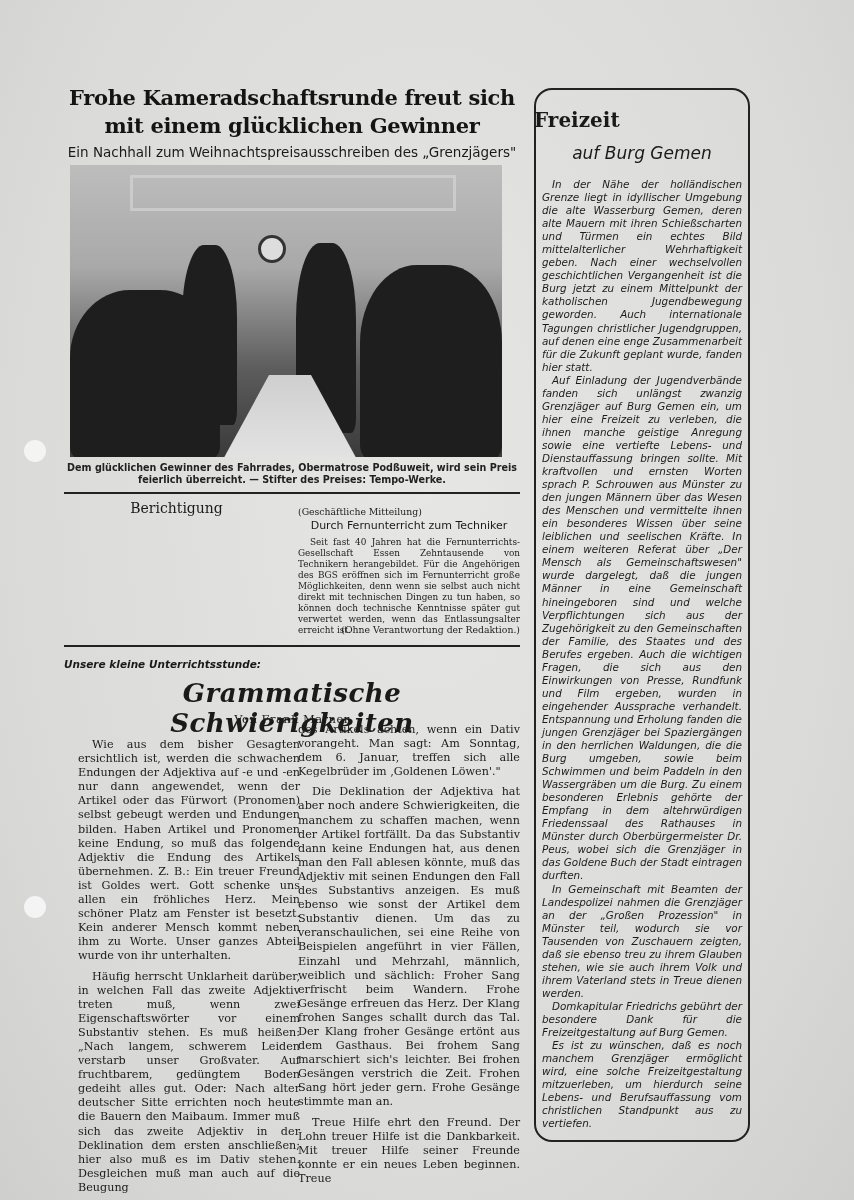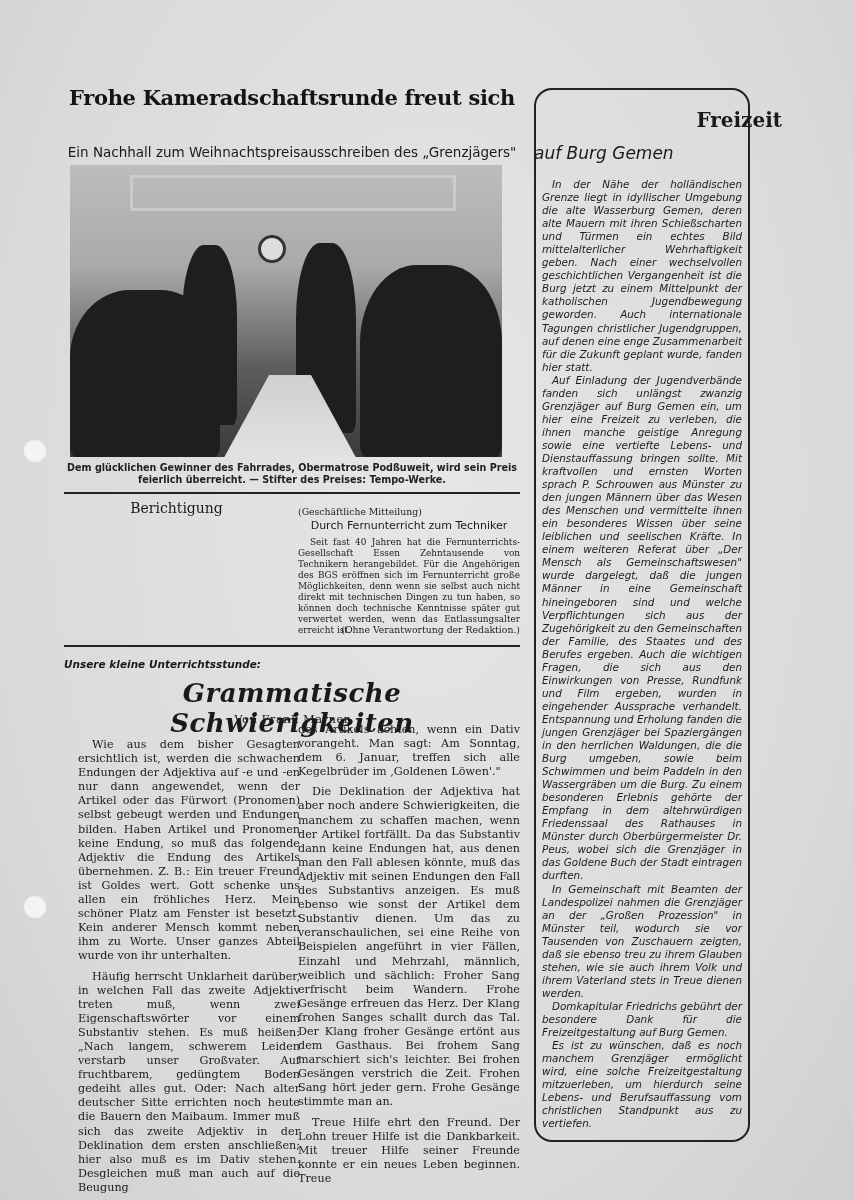--- a/index.html
+++ b/index.html
@@ -25,38 +25,39 @@
   .box-title{position:absolute;text-align:center;font-family:"DejaVu Serif",serif;font-weight:normal;}
   .smalltext{position:absolute;font-family:"DejaVu Serif",serif;font-size:9.3px;line-height:11.4px;text-align:justify;color:#222;}
   .smalltext p{margin:0;text-indent:12px;}
   .kicker{position:absolute;left:64px;top:658px;font-family:"DejaVu Sans",sans-serif;font-weight:bold;font-size:10.5px;font-style:italic;}
   .script-title{position:absolute;left:62px;top:678px;width:460px;text-align:center;
     font-family:"DejaVu Serif",serif;font-style:italic;font-weight:bold;font-size:26px;letter-spacing:0.5px;}
   .byline{position:absolute;left:62px;top:712px;width:460px;text-align:center;font-size:11.5px;letter-spacing:0.5px;}
   .col{position:absolute;font-family:"DejaVu Serif",serif;font-size:11.2px;line-height:14.1px;text-align:justify;color:#1c1c1c;}
   .col p{margin:0 0 6px 0;text-indent:14px;}
   .sidebox{position:absolute;left:534px;top:88px;width:212px;height:1050px;border:2px solid #222;border-radius:18px;}
-  .side-title{position:absolute;left:550px;top:108px;width:216px;text-align:right;
-    font-family:"DejaVu Serif",serif;font-weight:bold;font-size:20px;padding-left:16px;}
-  .side-sub{position:absolute;left:534px;top:143px;width:216px;
+  .side-title{position:absolute;left:534px;top:108px;width:216px;text-align:left;
+    font-family:"DejaVu Serif",serif;font-weight:bold;font-size:20px;}
+  .side-sub{position:absolute;left:534px;top:143px;width:216px;text-align:center;
     font-family:"DejaVu Sans",sans-serif;font-style:italic;font-size:17px;}
   .sidecol{position:absolute;left:542px;top:178px;width:200px;font-family:"DejaVu Sans",sans-serif;
     font-style:italic;font-size:10.4px;line-height:13.05px;text-align:justify;color:#1c1c1c;}
   .sidecol p{margin:0;text-indent:10px;}
   .spaced{letter-spacing:3px;}
 </style>
 </head>
 <body>
 
 <div class="page">
   <div class="hole" style="top:440px"></div>
   <div class="hole" style="top:896px"></div>
 
   <div class="headline">
     <div>Frohe Kameradschaftsrunde freut sich</div>
+    <div>mit einem glücklichen Gewinner</div>
   </div>
   <div class="subhead">Ein Nachhall zum Weihnachtspreisausschreiben des „Grenzjägers"</div>
 
   <div class="photo">
     <div class="ceil"></div>
     <div class="clock"></div>
     <div class="fig" style="left:112px;top:80px;width:55px;height:180px;"></div>
     <div class="fig" style="left:226px;top:78px;width:60px;height:190px;"></div>
     <div class="fig" style="left:0;top:125px;width:150px;height:170px;"></div>
     <div class="fig" style="left:290px;top:100px;width:142px;height:195px;"></div>

